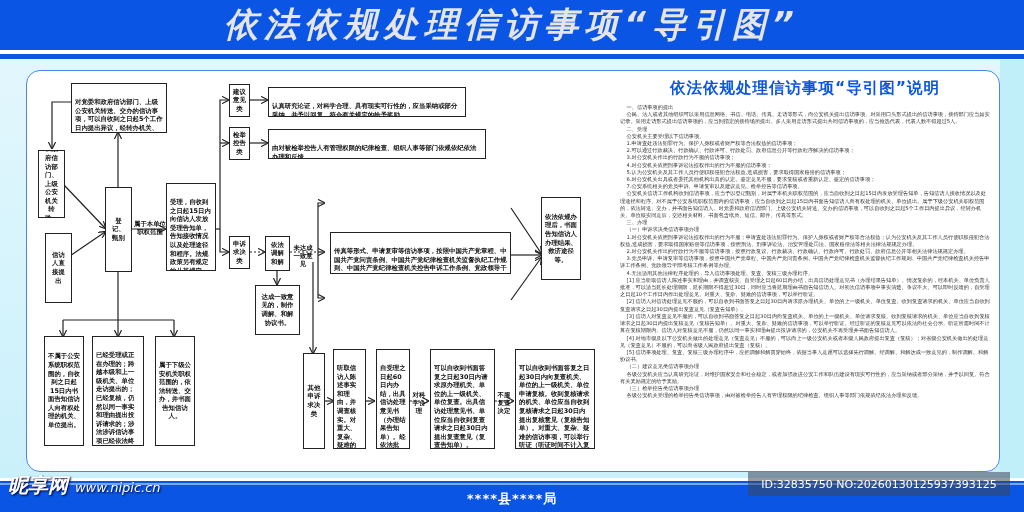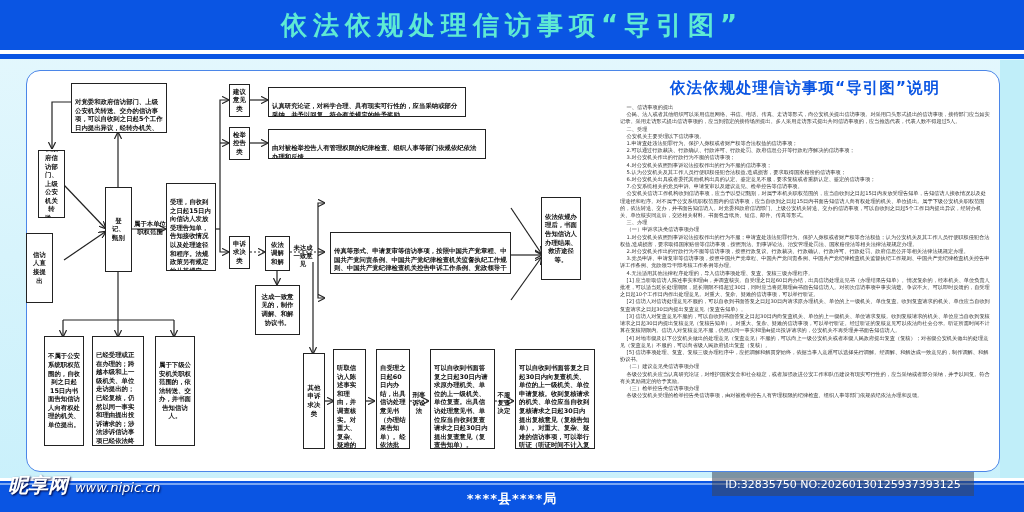--- a/index.html
+++ b/index.html
@@ -1,36 +1,36 @@
 <!DOCTYPE html>
 <html><head>
 <meta charset="utf-8">
 <style>
 *{box-sizing:border-box;margin:0;padding:0}
 html,body{width:1024px;height:512px;overflow:hidden;background:#cdeffa;font-family:"DejaVu Sans",sans-serif;}
 #root{position:relative;width:1024px;height:512px;background:linear-gradient(180deg,#e6f8fd 0%,#c8f0fb 100%);}
 .topbar{position:absolute;left:0;top:0;width:1024px;height:50px;background:#0a55e3;display:flex;align-items:center;justify-content:center;}
-.topbar h1{color:#5eead4;font-size:26px;font-weight:bold;letter-spacing:6px;font-family:"DejaVu Sans",sans-serif;}
+.topbar h1{color:#e5e5e5;font-size:34px;font-weight:bold;letter-spacing:6px;font-family:"DejaVu Sans",sans-serif;font-style:italic;}
 .stripe1{position:absolute;left:0;top:50px;width:1024px;height:4px;background:#fff;}
 .stripe2{position:absolute;left:0;top:54px;width:1024px;height:5px;background:#0a55e3;}
 .panel{position:absolute;left:26px;top:70px;width:974px;height:402px;background:#fff;border:1.5px solid #4b86e8;border-radius:14px;}
 .box{position:absolute;border:1.5px solid #222;background:#fff;font-size:6.4px;line-height:8.6px;color:#111;font-weight:bold;padding:14px 3px;overflow:hidden;}
 .box.c{display:flex;align-items:center;justify-content:center;text-align:center;}
 .lbl{position:absolute;font-size:6.4px;line-height:8px;font-weight:bold;color:#111;text-align:center;}
 svg.lines{position:absolute;left:0;top:0;width:1024px;height:512px;pointer-events:none;}
 .explain{position:absolute;left:620px;top:78px;width:370px;height:390px;}
 .explain h2{color:#0a55e3;font-size:15.5px;font-weight:bold;text-align:center;margin-bottom:5px;letter-spacing:1px;}
 .explain .p{font-size:5.2px;line-height:7.2px;color:#333;white-space:pre-wrap;}
 .bottombar{position:absolute;left:0;top:478px;width:1024px;height:34px;background:#0a55e3;}
 .bottombar .line{position:absolute;left:0;top:0;width:1024px;height:3px;background:#fff;}
 .bottombar .line2{position:absolute;left:0;top:5px;width:1024px;height:2px;background:#7aa6f3;}
 .footer-org{position:absolute;left:0;width:1024px;top:490px;text-align:center;color:#fff;font-size:13px;font-weight:bold;letter-spacing:1px;}
 .wm{position:absolute;left:8px;top:472px;color:#fff;font-size:20px;font-weight:bold;font-style:italic;text-shadow:1px 1px 2px #003;}
 .wm small{font-size:13px;font-weight:normal;}
-.idbox{position:absolute;left:712px;top:472px;width:262px;height:24px;background:rgba(60,70,90,0.55);color:#fff;font-size:11px;display:flex;align-items:center;justify-content:center;}
+.idbox{position:absolute;left:748px;top:472px;width:262px;height:24px;background:rgba(60,70,90,0.55);color:#fff;font-size:11px;display:flex;align-items:center;justify-content:center;}
 .right-glow{position:absolute;left:1000px;top:60px;width:24px;height:418px;background:#c0eef9;}
 </style>
 </head>
 <body>
 
 <div id="root">
   <div class="topbar">
     <h1>依法依规处理信访事项“导引图”</h1>
   </div>
   <div class="stripe1"></div>
@@ -88,21 +88,21 @@
 
       <line x1="325" y1="401" x2="333" y2="401" marker-end="url(#ah)"></line>
       <line x1="366" y1="401" x2="374" y2="401" marker-end="url(#ah)"></line>
       <line x1="410" y1="401" x2="428" y2="401" stroke-dasharray="2,2" marker-end="url(#ah)"></line>
       <line x1="495" y1="401" x2="513" y2="401" stroke-dasharray="2,2" marker-end="url(#ah)"></line>
     </g>
   </svg>
 
   <div class="box" style="left:71px;top:83px;width:96px;height:50px;">对党委和政府信访部门、上级公安机关转送、交办的信访事项，可以自收到之日起5个工作日内提出异议，经转办机关、单位核实同意后，交还相关材料。</div>
   <div class="box c" style="left:38px;top:150px;width:27px;height:68px;">党委和政府信访部门、上级公安机关转送、交办</div>
-  <div class="box c" style="left:26px;top:233px;width:27px;height:70px;">信访人直接提出</div>
+  <div class="box c" style="left:45px;top:233px;width:27px;height:70px;">信访人直接提出</div>
   <div class="box c" style="left:105px;top:187px;width:27px;height:85px;">登记、甄别</div>
   <div class="lbl" style="left:134px;top:220px;width:32px;">属于本单位职权范围</div>
   <div class="box" style="left:166px;top:183px;width:50px;height:88px;">受理，自收到之日起15日内向信访人发放受理告知单，告知接收情况以及处理途径和程序。法规政策另有规定的从其规定。</div>
 
   <div class="box c" style="left:229px;top:84px;width:21px;height:33px;">建议意见类</div>
   <div class="box" style="left:268px;top:87px;width:198px;height:28px;">认真研究论证，对科学合理、具有现实可行性的，应当采纳或部分采纳，并予以回复。符合有关规定的给予奖励。</div>
   <div class="box c" style="left:229px;top:127px;width:21px;height:33px;">检举控告类</div>
   <div class="box" style="left:268px;top:129px;width:218px;height:28px;">由对被检举控告人有管理权限的纪律检查、组织人事等部门依规依纪依法办理和反馈。</div>
 
   <div class="box c" style="left:229px;top:236px;width:21px;height:33px;">申诉求决类</div>
@@ -113,21 +113,21 @@
   <div class="box" style="left:330px;top:232px;width:181px;height:42px;">传真等形式、申请复审等信访事项，按照中国共产党章程、中国共产党问责条例、中国共产党纪律检查机关监督执纪工作规则、中国共产党纪律检查机关控告申诉工作条例、党政领导干部考核工作条例等办理。</div>
   <div class="box c" style="left:541px;top:197px;width:40px;height:83px;">依法依规办理后，书面告知信访人办理结果、救济途径等。</div>
 
   <div class="box c" style="left:44px;top:336px;width:40px;height:110px;">不属于公安系统职权范围的，自收到之日起15日内书面告知信访人向有权处理的机关、单位提出。</div>
   <div class="box" style="left:92px;top:336px;width:52px;height:110px;">已经受理或正在办理的；跨越本级和上一级机关、单位走访提出的；已经复核，仍然以同一事实和理由提出投诉请求的；涉法涉诉信访事项已经依法终结的，不受理，并书面告知信访人。</div>
   <div class="box c" style="left:155px;top:336px;width:40px;height:110px;">属于下级公安机关职权范围的，依法转送、交办，并书面告知信访人。</div>
 
   <div class="box c" style="left:303px;top:353px;width:22px;height:96px;">其他申诉求决类</div>
   <div class="box" style="left:333px;top:349px;width:33px;height:100px;">听取信访人陈述事实和理由，并调查核实。对重大、复杂、疑难的信访事项，可以举行听证。</div>
   <div class="box" style="left:376px;top:349px;width:34px;height:100px;">自受理之日起60日内办结，出具信访处理意见书（办理结果告知单）。经依法批准，最长可延长30日。</div>
-  <div class="lbl" style="left:411px;top:391px;width:16px;">刑事诉讼法</div>
+  <div class="lbl" style="left:411px;top:391px;width:16px;">对科学合理</div>
   <div class="box" style="left:430px;top:349px;width:65px;height:100px;">可以自收到书面答复之日起30日内请求原办理机关、单位的上一级机关、单位复查。出具信访处理意见书、单位应当自收到复查请求之日起30日内提出复查意见（复查告知单）。</div>
   <div class="lbl" style="left:495px;top:391px;width:18px;">不服复查决定</div>
   <div class="box" style="left:515px;top:349px;width:80px;height:100px;">可以自收到书面答复之日起30日内向复查机关、单位的上一级机关、单位申请复核。收到复核请求的机关、单位应当自收到复核请求之日起30日内提出复核意见（复核告知单）。对重大、复杂、疑难的信访事项，可以举行听证（听证时间不计入复核办理时间）。</div>
 
   <div class="explain">
     <h2>依法依规处理信访事项“导引图”说明</h2>
     <div class="p">    一、信访事项的提出
     公民、法人或者其他组织可以采用信息网络、书信、电话、传真、走访等形式，向公安机关提出信访事项。对采用口头形式提出的信访事项，接待部门应当如实记录。采用走访形式提出信访事项的，应当到指定的接待场所提出。多人采用走访形式提出共同信访事项的，应当推选代表，代表人数不得超过5人。
     二、受理
     公安机关主要受理以下信访事项。

